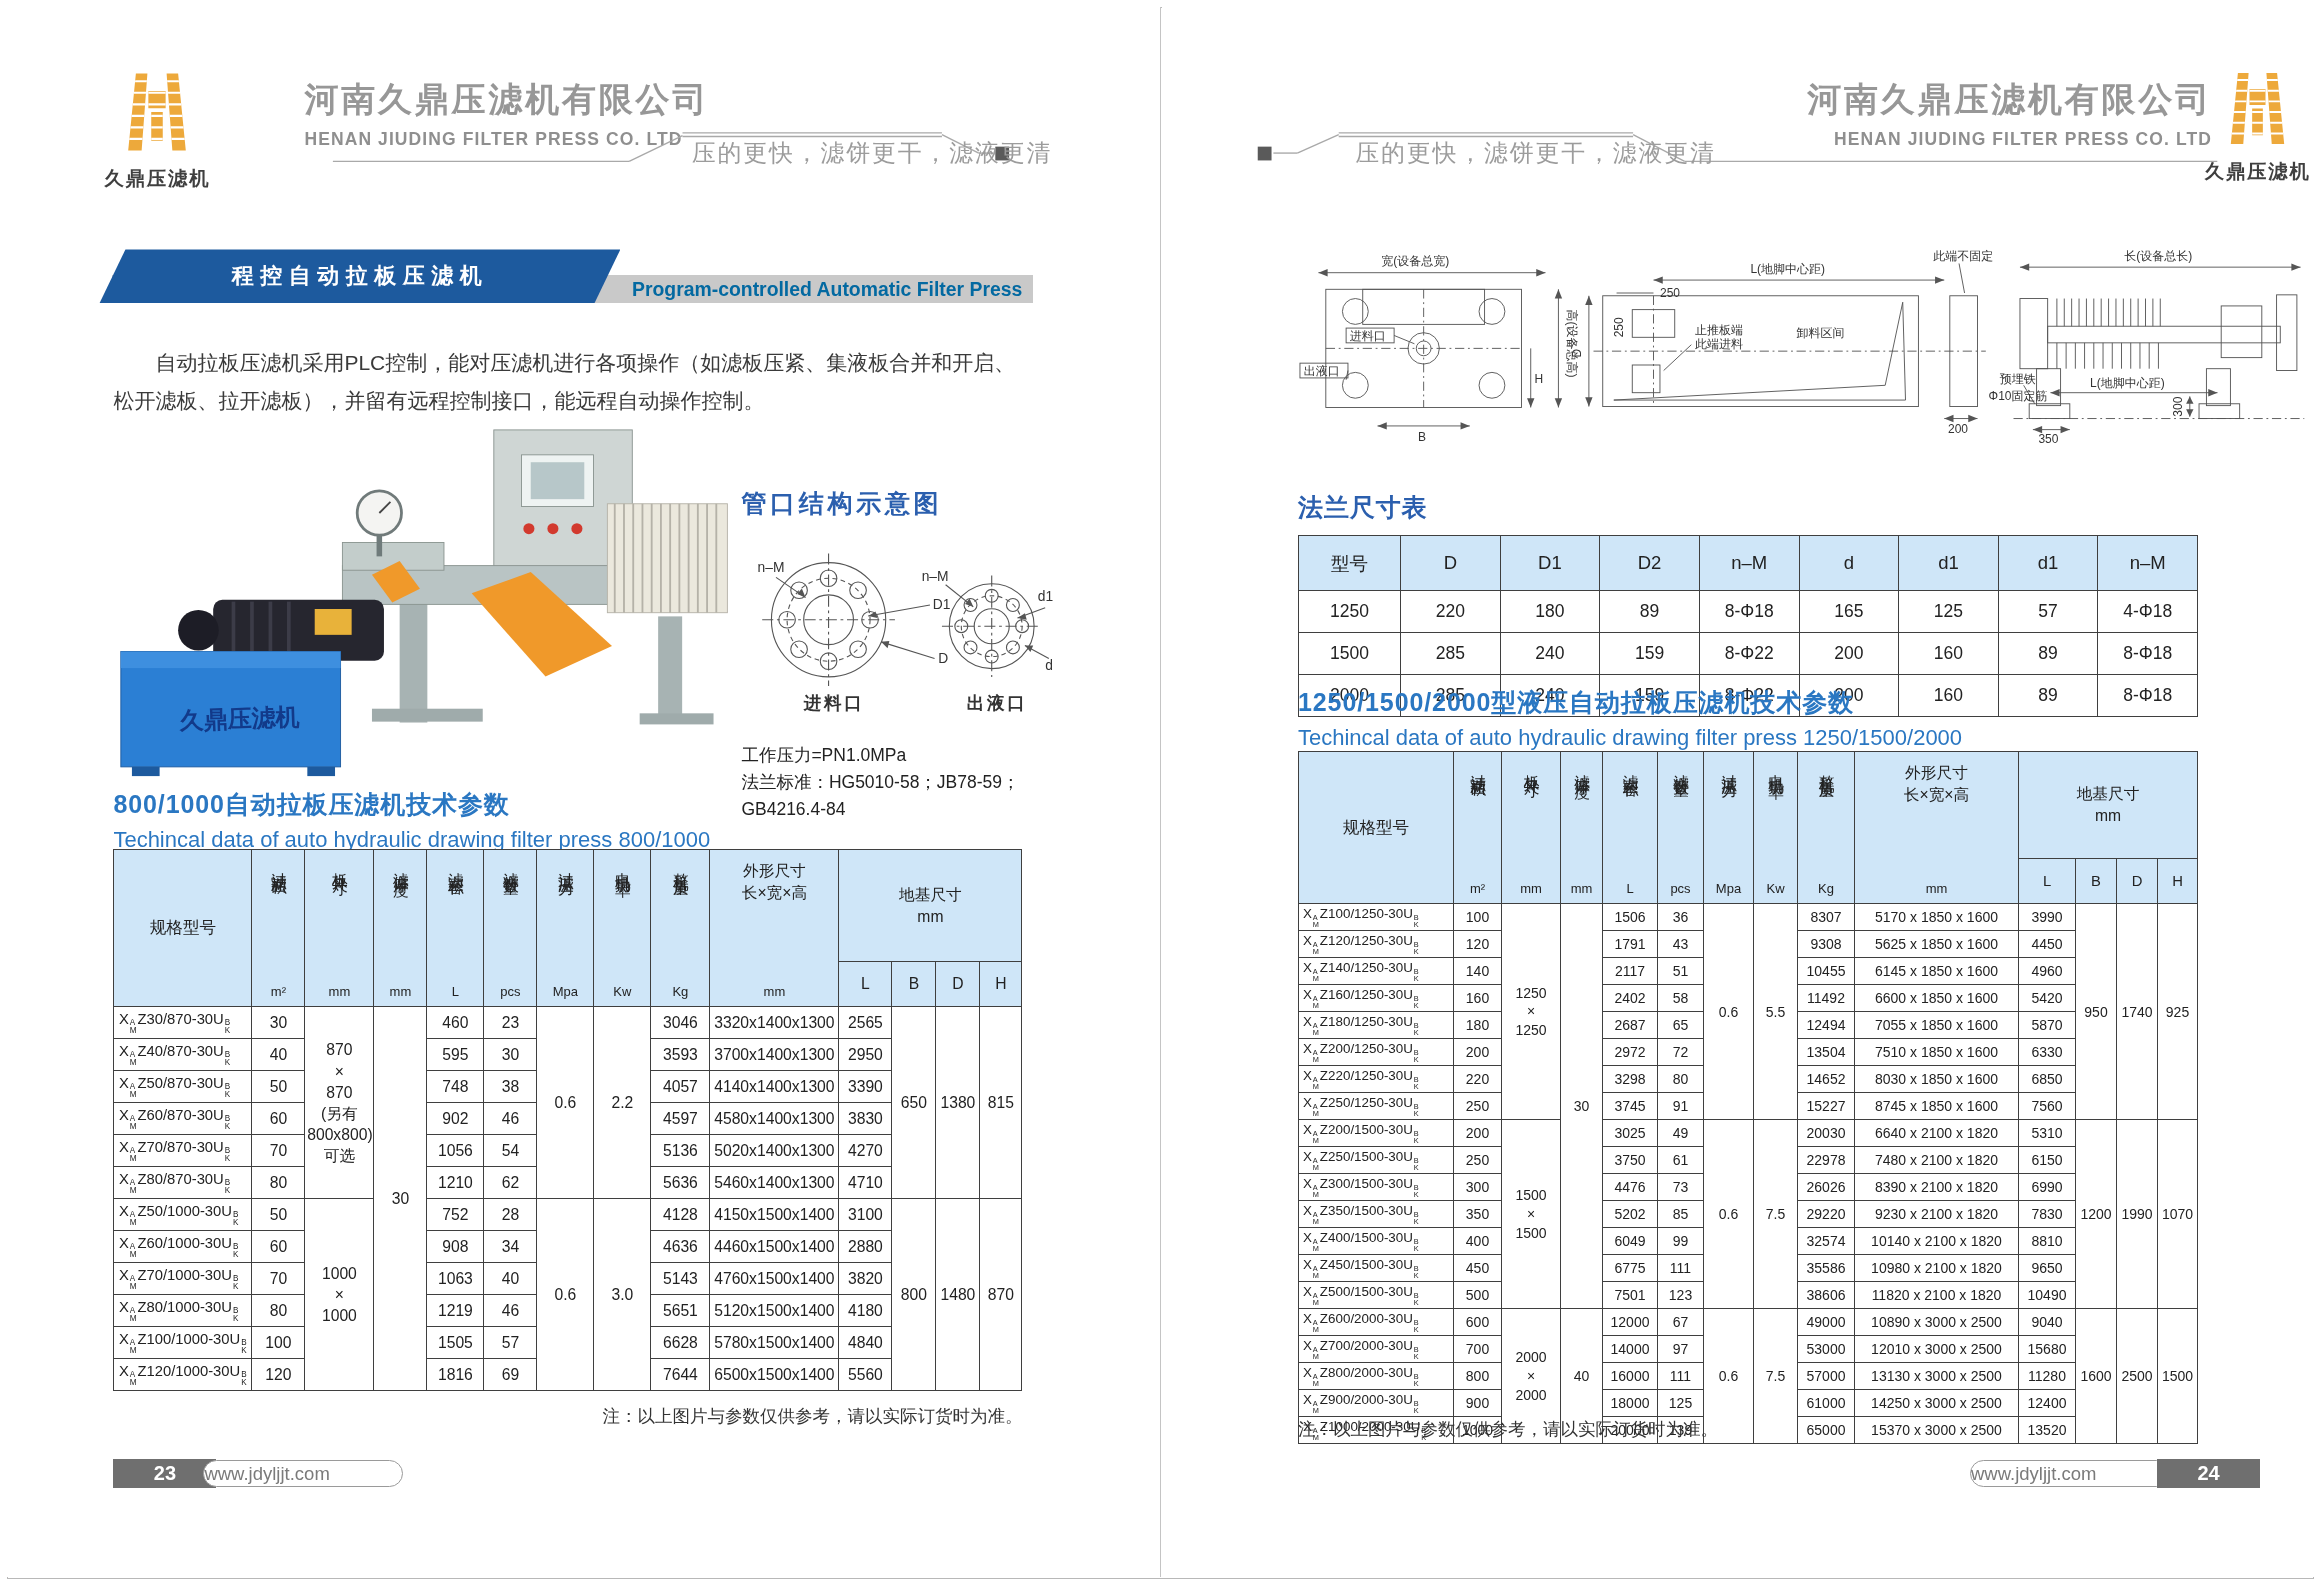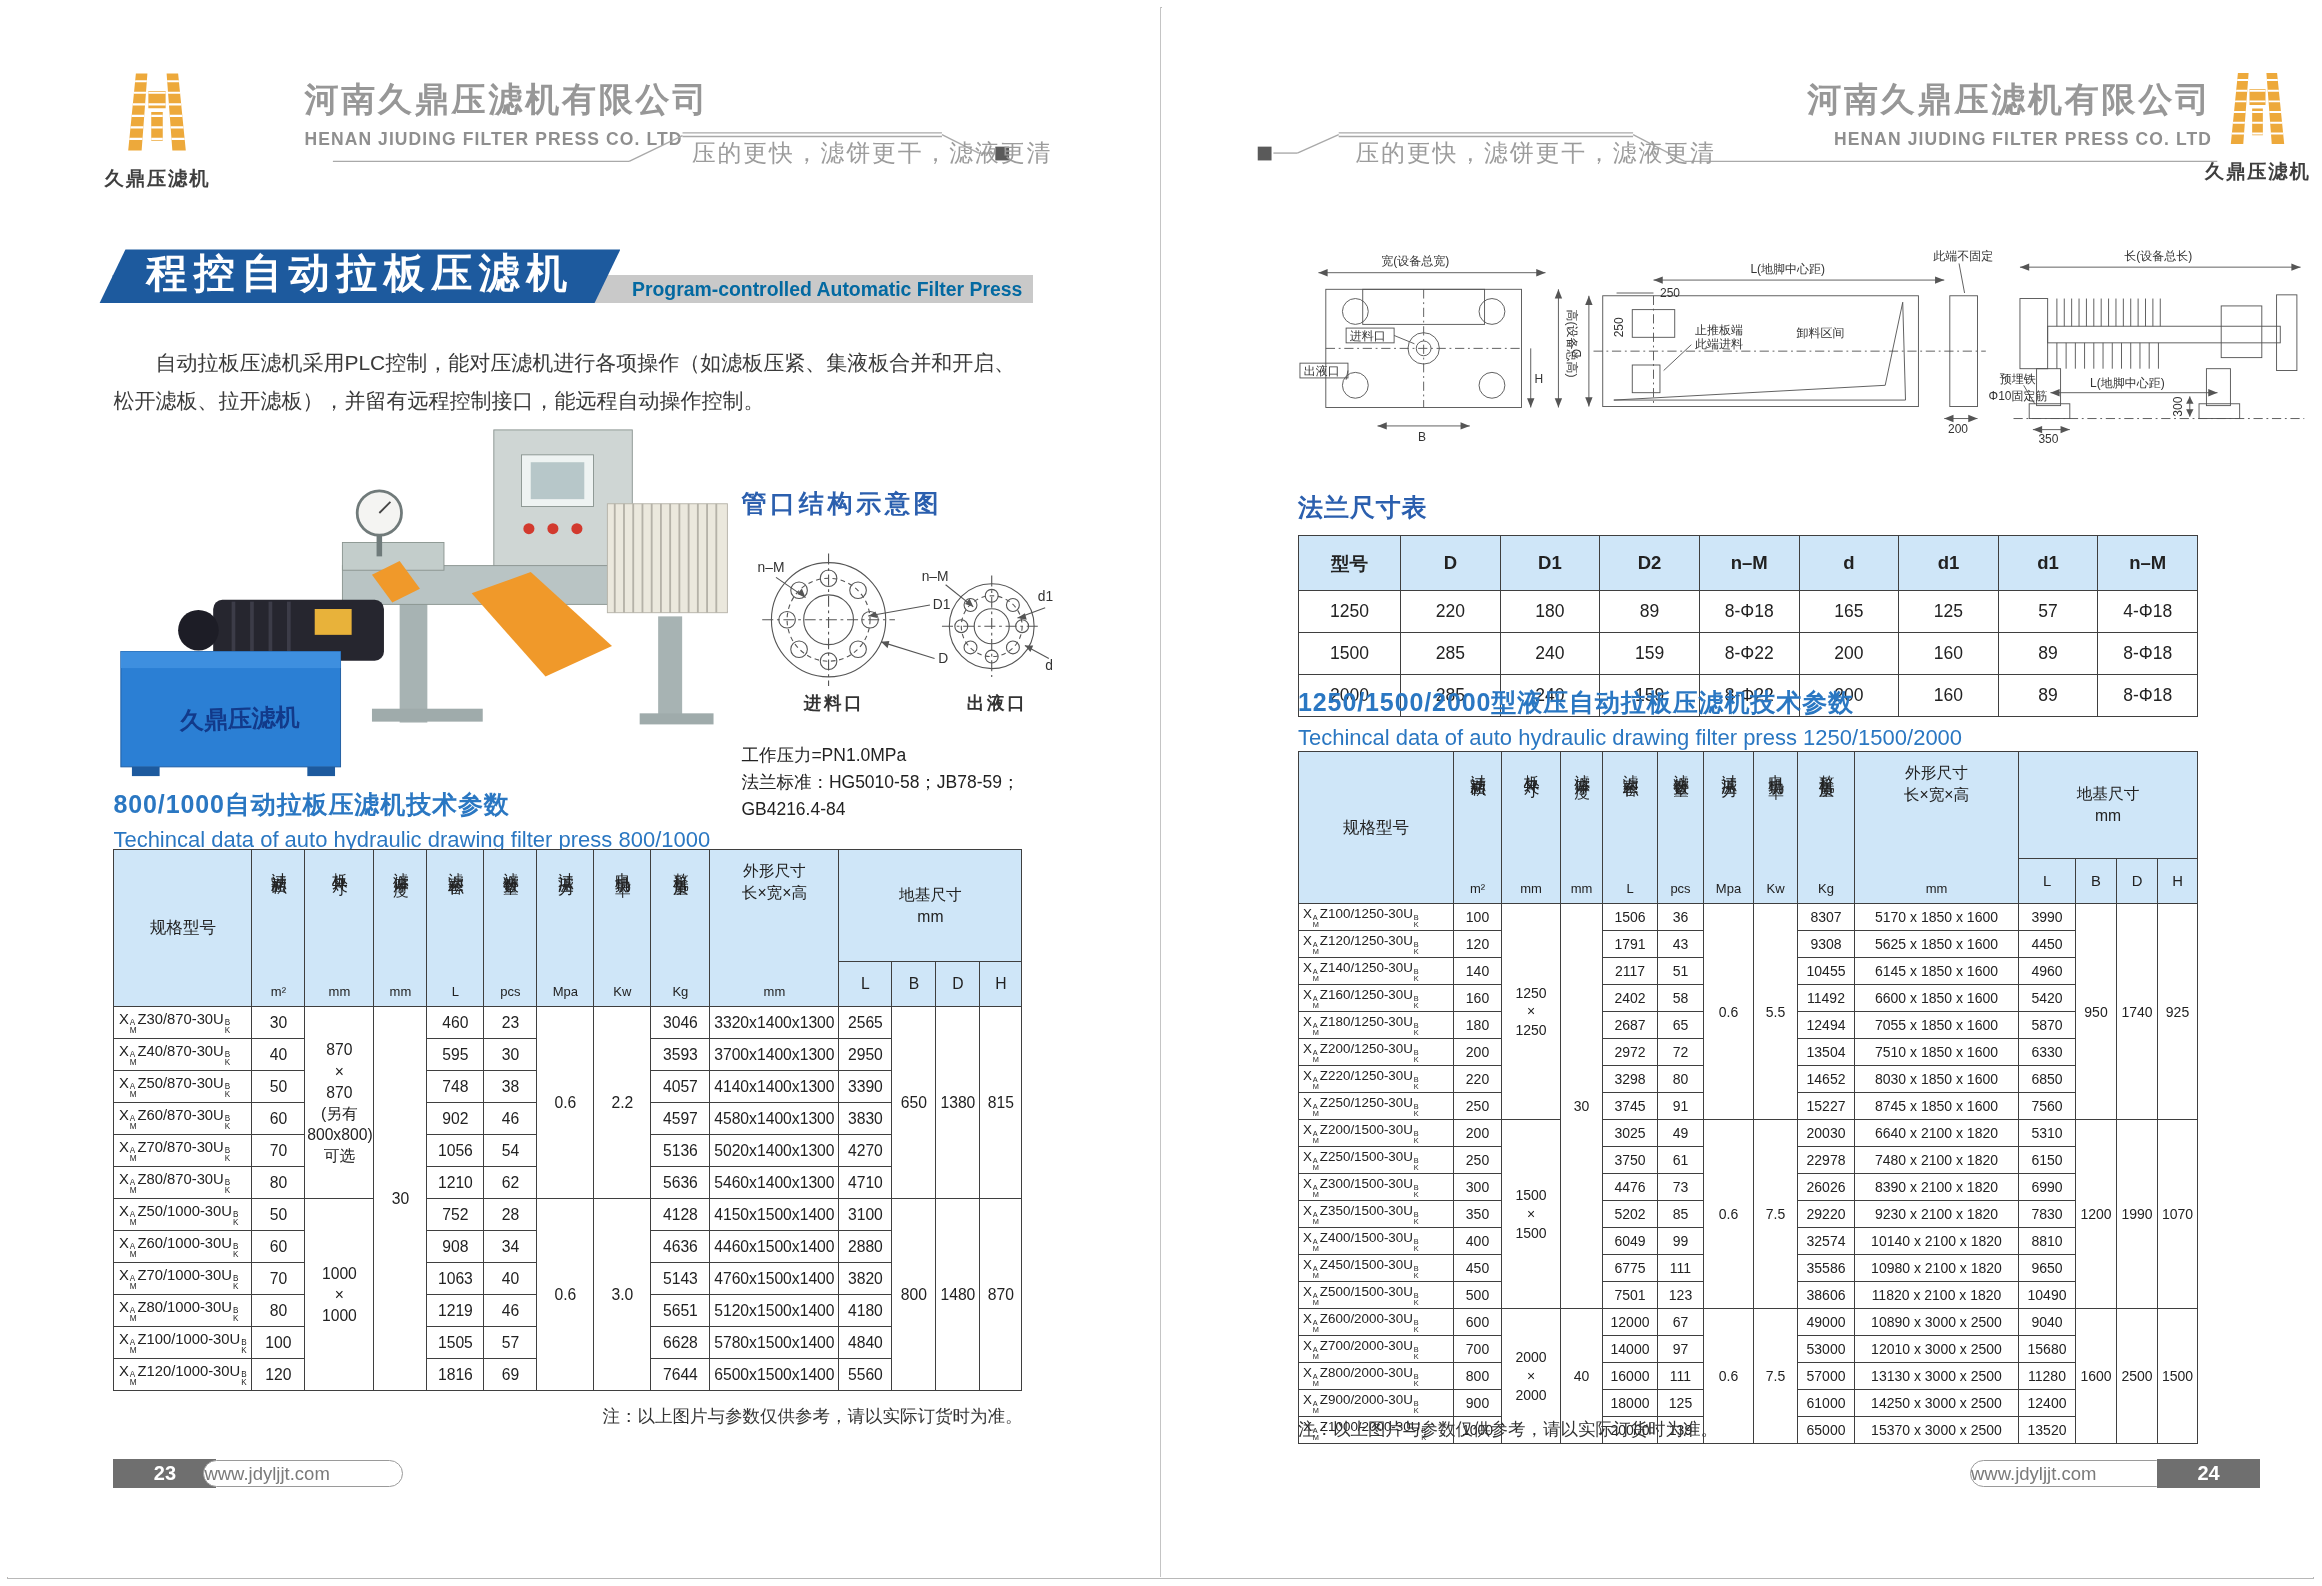--- a/index.html
+++ b/index.html
@@ -20,21 +20,21 @@
   .hdr-decor line,.hdr-decor polyline{stroke:#a9a9a9;stroke-width:1.5;fill:none;}
   .hdr-decor text{fill:#9c9c9c;font-size:26px;letter-spacing:2px;}
   .hdr-decor rect{fill:#5a5a5a;}
 
   
   .banner{position:absolute;left:92px;top:242px;width:934px;height:54px;}
   .banner-gray{position:absolute;left:13px;right:0;bottom:0;height:28px;background:#c9c9c9;}
   .banner-en{position:absolute;right:11px;bottom:0;height:28px;line-height:28px;font-size:19.4px;font-weight:bold;color:#0369a1;}
   .banner-blue{position:absolute;left:0;top:0;width:521px;height:54px;background:#1d5a9e;
     clip-path:polygon(5% 0,100% 0,95% 100%,0 100%);
-    color:#fff;font-size:41px;font-weight:bold;letter-spacing:6.5px;text-align:center;line-height:54px;font-family:Liberation Mono, monospace;}
+    color:#fff;font-size:22px;font-weight:bold;letter-spacing:6.5px;text-align:center;line-height:54px;}
 
   .intro{position:absolute;left:106px;top:316px;width:918px;font-size:21px;line-height:1.8;color:#3a3a3a;text-indent:2em;}
 
   
   .pipe-block{position:absolute;left:734px;top:480px;width:318px;}
   .pipe-title{font-size:25px;font-weight:bold;color:#2b5fae;letter-spacing:3.7px;}
   .pipe-svg text{font-size:15px;fill:#333;}
   .pipe-svg .cap{font-size:19px;font-weight:bold;letter-spacing:3px;}
   .pipe-svg circle,.pipe-svg line,.pipe-svg path{stroke:#555;fill:none;stroke-width:1.2;}
   .pipe-notes{font-size:17.5px;color:#222;line-height:1.55;margin-top:1.8px;}
@@ -42,21 +42,21 @@
   
   .sec-title-cn{font-size:25px;font-weight:bold;color:#2a77c2;letter-spacing:0.9px;}
   .sec-title-en{font-size:22px;color:#2a77c2;margin-top:5.5px;}
 
   
   table.spec,table.flange{border-collapse:collapse;table-layout:fixed;background:#fff;}
   table.spec{border:1.8px solid #3f3f3f;}
   table.flange{border:1.8px solid #3f3f3f;width:900px;}
   .spec th,.spec td,.flange th,.flange td{border:0.9px solid #3f3f3f;text-align:center;vertical-align:middle;padding:0 1.8px;overflow:hidden;}
   .spec thead th,.flange thead th{background:#cfe6f8;font-weight:normal;}
-  .flange thead th{height:54px;font-size:18.5px;font-weight:bold;}
+  .flange thead th{height:54px;font-size:18.5px;}
   .flange td{height:41px;font-size:17.5px;}
   .vh{display:flex;flex-direction:column;justify-content:space-between;align-items:center;height:100%;box-sizing:border-box;padding:9.2px 0 7.4px;}
   .vtxt{writing-mode:vertical-rl;text-orientation:upright;letter-spacing:2.8px;font-size:15.7px;}
   .unit{font-size:13px;}
   .dims-top{font-size:15.7px;line-height:1.45;}
   .fnd-top{font-size:15.7px;line-height:1.4;}
   .th-model{font-size:16.6px;}
   .t-left{width:909px;}
   .t-left thead tr:nth-child(1) th{height:111px;}
   .t-left thead tr:nth-child(2) th{height:44px;font-size:15.7px;}

